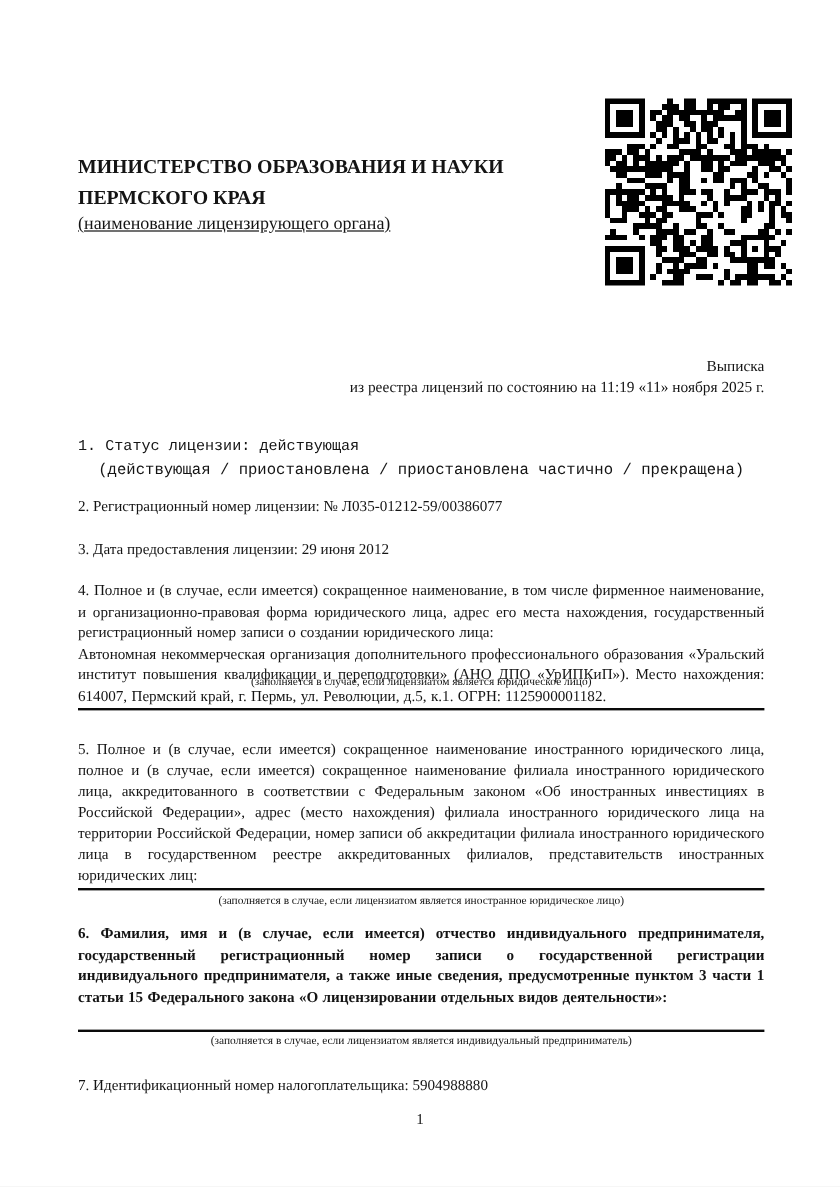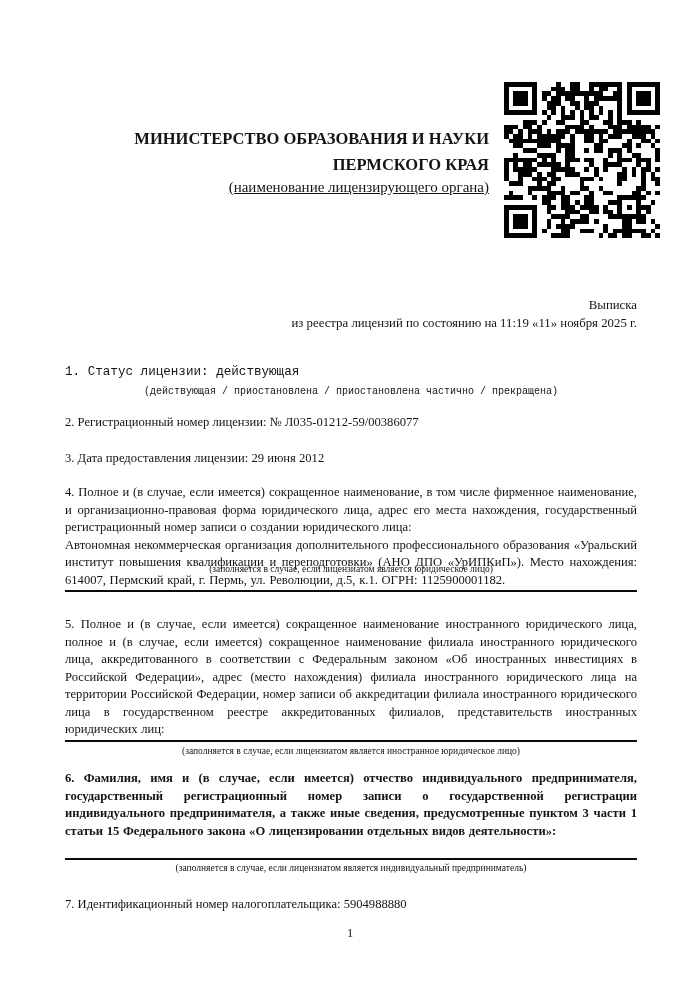--- a/index.html
+++ b/index.html
@@ -4,41 +4,41 @@
 <style>
   html,body{margin:0;padding:0;background:#e8e8e8;}
   .page{
     position:relative;width:700px;height:989px;margin:0 auto;
     background:#ffffff;color:#141414;
     font-family:"Liberation Serif","DejaVu Serif",serif;
     overflow:hidden;
   }
   .ministry{
     position:absolute;left:65px;top:126px;width:424px;
-    text-align:right;font-weight:bold;font-size:16.5px;line-height:26px;
+    text-align:left;font-weight:bold;font-size:16.5px;line-height:26px;
     white-space:nowrap;
   }
   .ministry .org-caption{
     font-weight:normal;font-size:15px;line-height:13px;margin-top:3px;white-space:normal;text-decoration:underline;
   }
   .qr{position:absolute;left:504px;top:82px;width:156px;height:156px;}
   .doc-title{
     position:absolute;left:65px;top:297px;width:572px;
     text-align:right;font-size:12.8px;line-height:17.5px;
   }
   .sec{
     position:absolute;left:65px;width:572px;
     font-size:12.6px;line-height:17.5px;
   }
   .just{text-align:justify;word-spacing:0.5px;}
   .cap{
     position:absolute;left:65px;width:572px;
     font-size:9.5px;line-height:13px;text-align:center;
   }
-  .cap-inline{font-size:10px;line-height:13px;text-align:center;margin-top:3px;}
+  .cap-inline{font-size:13px;line-height:13px;text-align:center;margin-top:3px;}
   .rule{
     position:absolute;left:65px;width:572px;height:0;
     border:0;border-top:2px solid #0a0a0a;margin:0;
   }
   .sec-status{top:364px;font-family:Liberation Mono, monospace;}
   .sec-reg{top:414px;}
   .sec-date{top:450px;}
   .sec-legal{top:484px;}
   .sec-foreign{top:616px;}
   .sec-entrep{top:770px;font-weight:bold;}

